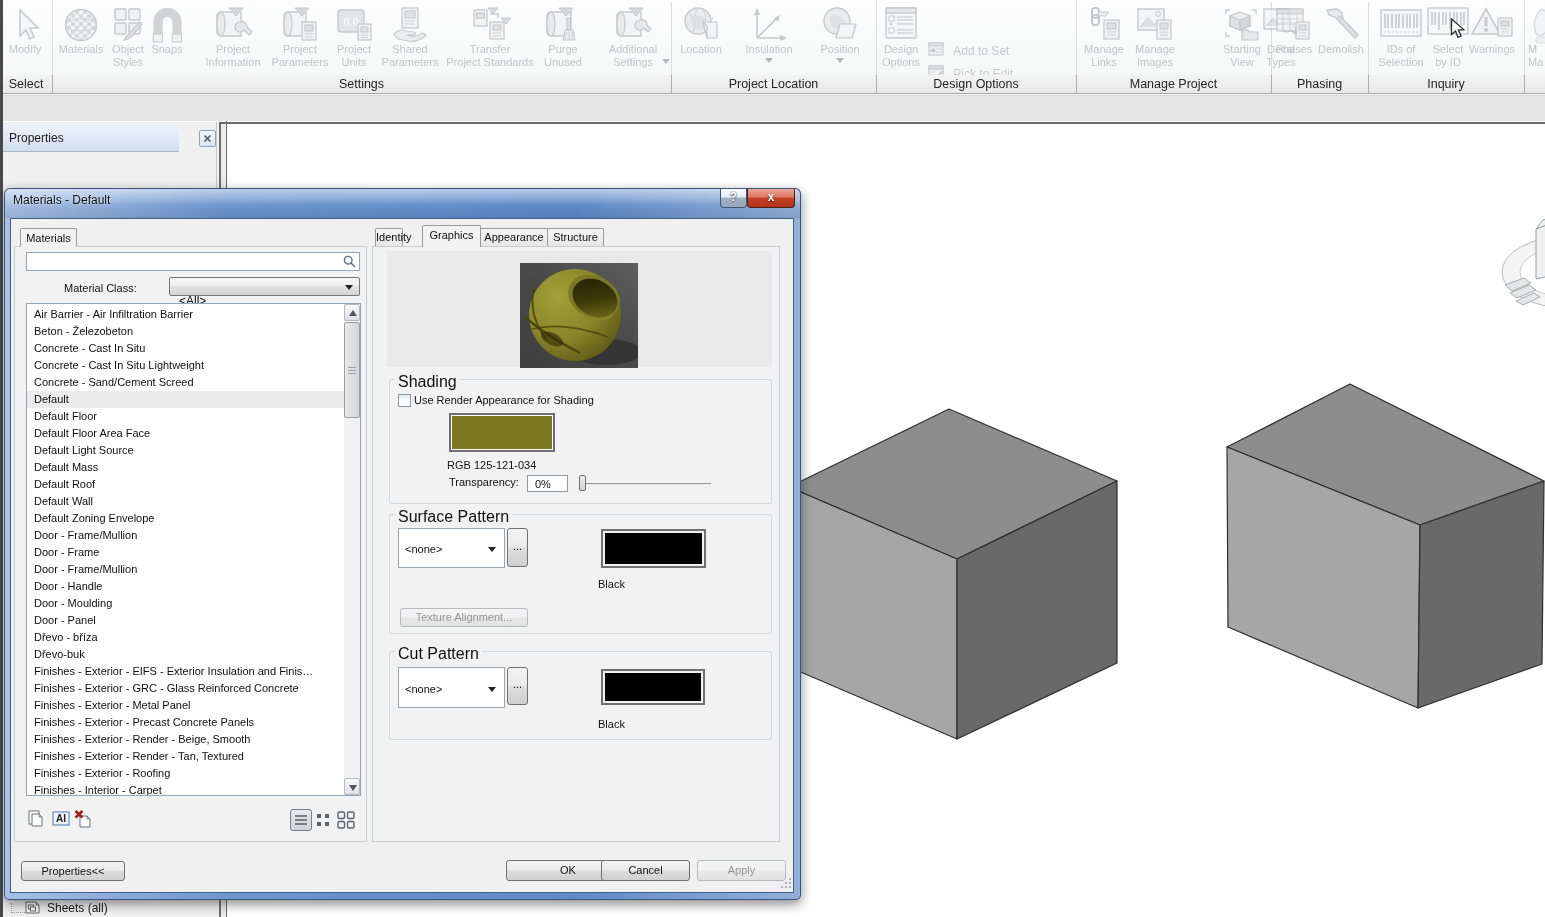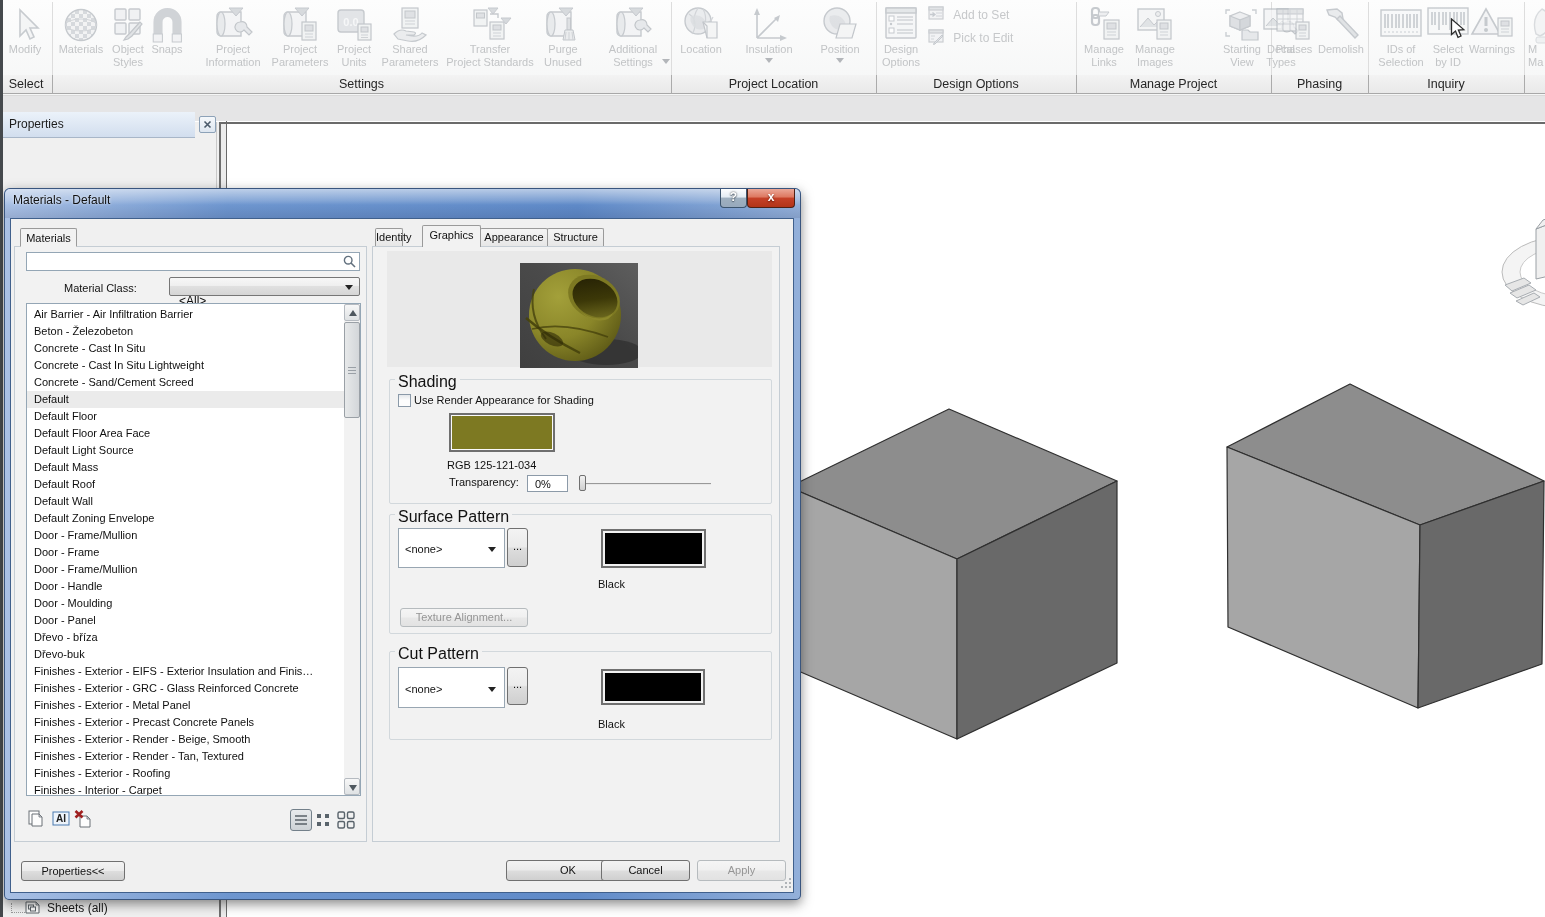--- a/index.html
+++ b/index.html
@@ -12,32 +12,32 @@
 #ribbon { position:absolute; left:0; top:0; width:1545px; height:95px;
   background:linear-gradient(#fdfdfd,#f5f6f6); }
 .rsep { position:absolute; top:2px; height:90px; width:1px; background:#dddddd; }
 #grouprow { position:absolute; left:0; top:75px; width:1545px; height:19px;
   background:linear-gradient(#f3f3f3,#e9e9e9); border-bottom:1px solid #a8a8a8; }
 .glabel { position:absolute; top:2px; font-size:12.5px; color:#262626; text-align:center; }
 .rbtn { position:absolute; top:0; text-align:center; }
 .rbtn .ric { display:block; margin:6px auto 0; opacity:0.72; }
 .rlab { position:absolute; top:43px; width:200px; left:50%; transform:translateX(-50%);
   font-size:11px; line-height:13px; color:#c2c4c6; text-align:center; white-space:pre; }
-.srow { position:absolute; font-size:12px; color:#c6c8ca; white-space:nowrap; }
+.srow { position:absolute; font-size:12px; color:#c6c8ca; white-space:nowrap;margin-top:36px; }
 .srow svg { opacity:0.8; }
 
 
 #optbar { position:absolute; left:0; top:95px; width:1545px; height:26px;
   background:#e5e5e6; border-top:1px solid #d9d9d9; }
 #canvline { position:absolute; left:219px; top:122px; width:1326px; height:1.5px; background:#6a6a6a; }
 
 
 #leftcol { position:absolute; left:0; top:122px; width:220px; height:795px; background:#f0f0f0; }
 #appedge { position:absolute; left:0; top:0; width:3px; height:917px; background:#45494d; }
-#prophead { position:absolute; left:3px; top:112px; width:192px; height:26px;
+#prophead { position:absolute; left:3px; top:126px; width:176px; height:26px;
   background:linear-gradient(#ebf2fa,#d2deee); border-bottom:1px solid #a8b6c8; }
 #prophead .t { position:absolute; left:6px; top:5px; font-size:12px; color:#1c1c1c; }
 #propclose { position:absolute; left:196px; top:4px; width:17px; height:17px;
   background:linear-gradient(#f5f8fb,#dde6f0); border:1px solid #8da2b8; border-radius:2px;
   font-size:10px; color:#4a5a6a; text-align:center; line-height:15px; }
 #propsel { position:absolute; left:3px; top:148px; width:216px; height:41px; background:#fff;
   border-bottom:1px solid #b0b0b0; }
 #propsel .ibox { position:absolute; left:3px; top:0px; width:64px; height:41px; background:#fff;
   border-right:1px solid #c9c9c9; }
 #propsel .vt { position:absolute; left:78px; top:14px; font-size:12px; color:#222; }

